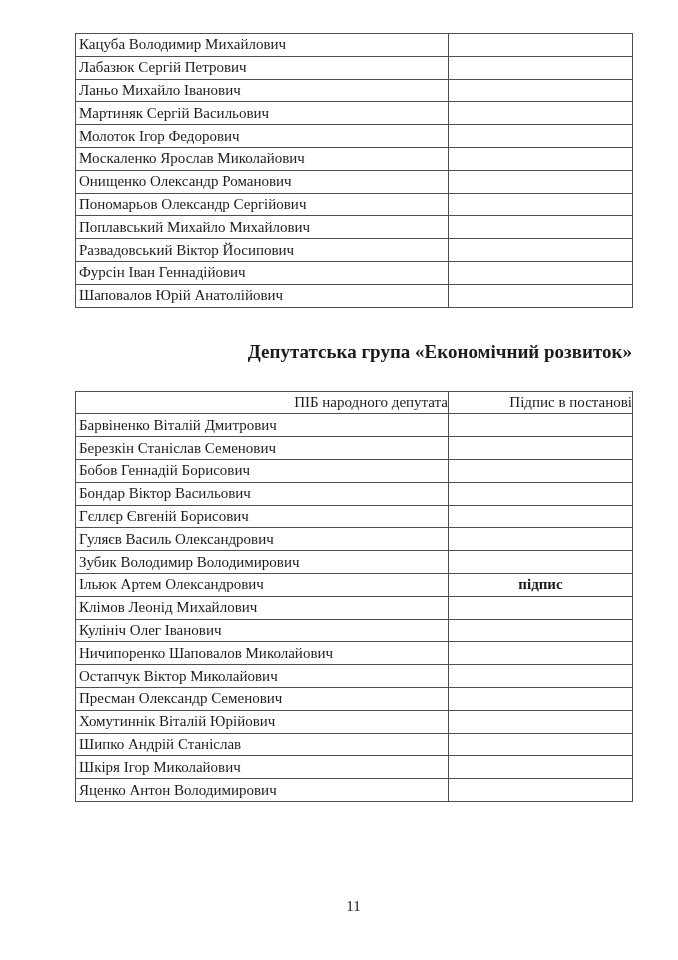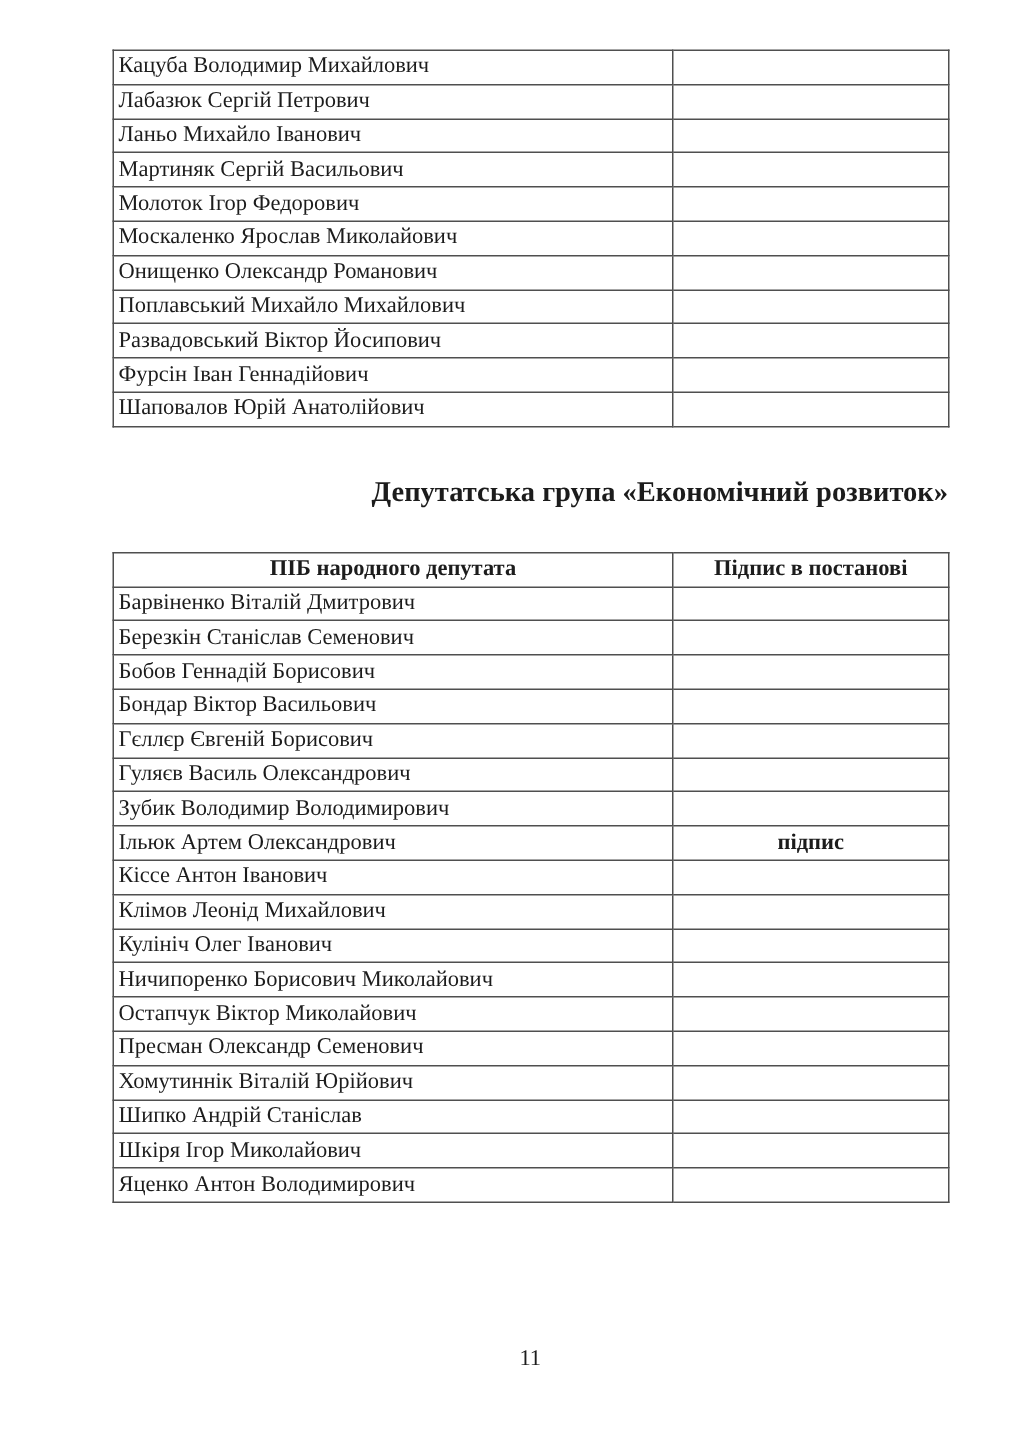--- a/index.html
+++ b/index.html
@@ -31,22 +31,22 @@
   td, th {
     border: 1px solid #4f4f4f;
     height: 21.8px;
     font-size: 15px;
     padding: 0;
     vertical-align: middle;
     overflow: hidden;
     white-space: nowrap;
   }
   th {
-    font-weight: bold;
-    text-align: center;
+    font-weight: normal;
+    text-align: right;
   }
   td.name-cell {
     text-align: left;
     padding-left: 3px;
   }
   td.sig-cell {
     text-align: center;
     font-weight: bold;
   }
   .table1-wrap { padding-top: 33px; }
@@ -98,20 +98,24 @@
           <tr>
             <td class="name-cell">Молоток Ігор Федорович</td>
             <td class="sig-cell"></td>
           </tr>
           <tr>
             <td class="name-cell">Москаленко Ярослав Миколайович</td>
             <td class="sig-cell"></td>
           </tr>
           <tr>
             <td class="name-cell">Онищенко Олександр Романович</td>
+            <td class="sig-cell"></td>
+          </tr>
+          <tr>
+            <td class="name-cell">Пономарьов Олександр Сергійович</td>
             <td class="sig-cell"></td>
           </tr>
           <tr>
             <td class="name-cell">Поплавський Михайло Михайлович</td>
             <td class="sig-cell"></td>
           </tr>
           <tr>
             <td class="name-cell">Развадовський Віктор Йосипович</td>
             <td class="sig-cell"></td>
           </tr>
@@ -167,33 +171,29 @@
         </tr>
         <tr>
           <td class="name-cell">Зубик Володимир Володимирович</td>
           <td class="sig-cell"></td>
         </tr>
         <tr>
           <td class="name-cell">Ільюк Артем Олександрович</td>
           <td class="sig-cell">підпис</td>
         </tr>
         <tr>
-          <td class="name-cell">Кіссе Антон Іванович</td>
-          <td class="sig-cell"></td>
-        </tr>
-        <tr>
           <td class="name-cell">Клімов Леонід Михайлович</td>
           <td class="sig-cell"></td>
         </tr>
         <tr>
           <td class="name-cell">Кулініч Олег Іванович</td>
           <td class="sig-cell"></td>
         </tr>
         <tr>
-          <td class="name-cell">Ничипоренко Борисович Миколайович</td>
+          <td class="name-cell">Ничипоренко Шаповалов Миколайович</td>
           <td class="sig-cell"></td>
         </tr>
         <tr>
           <td class="name-cell">Остапчук Віктор Миколайович</td>
           <td class="sig-cell"></td>
         </tr>
         <tr>
           <td class="name-cell">Пресман Олександр Семенович</td>
           <td class="sig-cell"></td>
         </tr>

